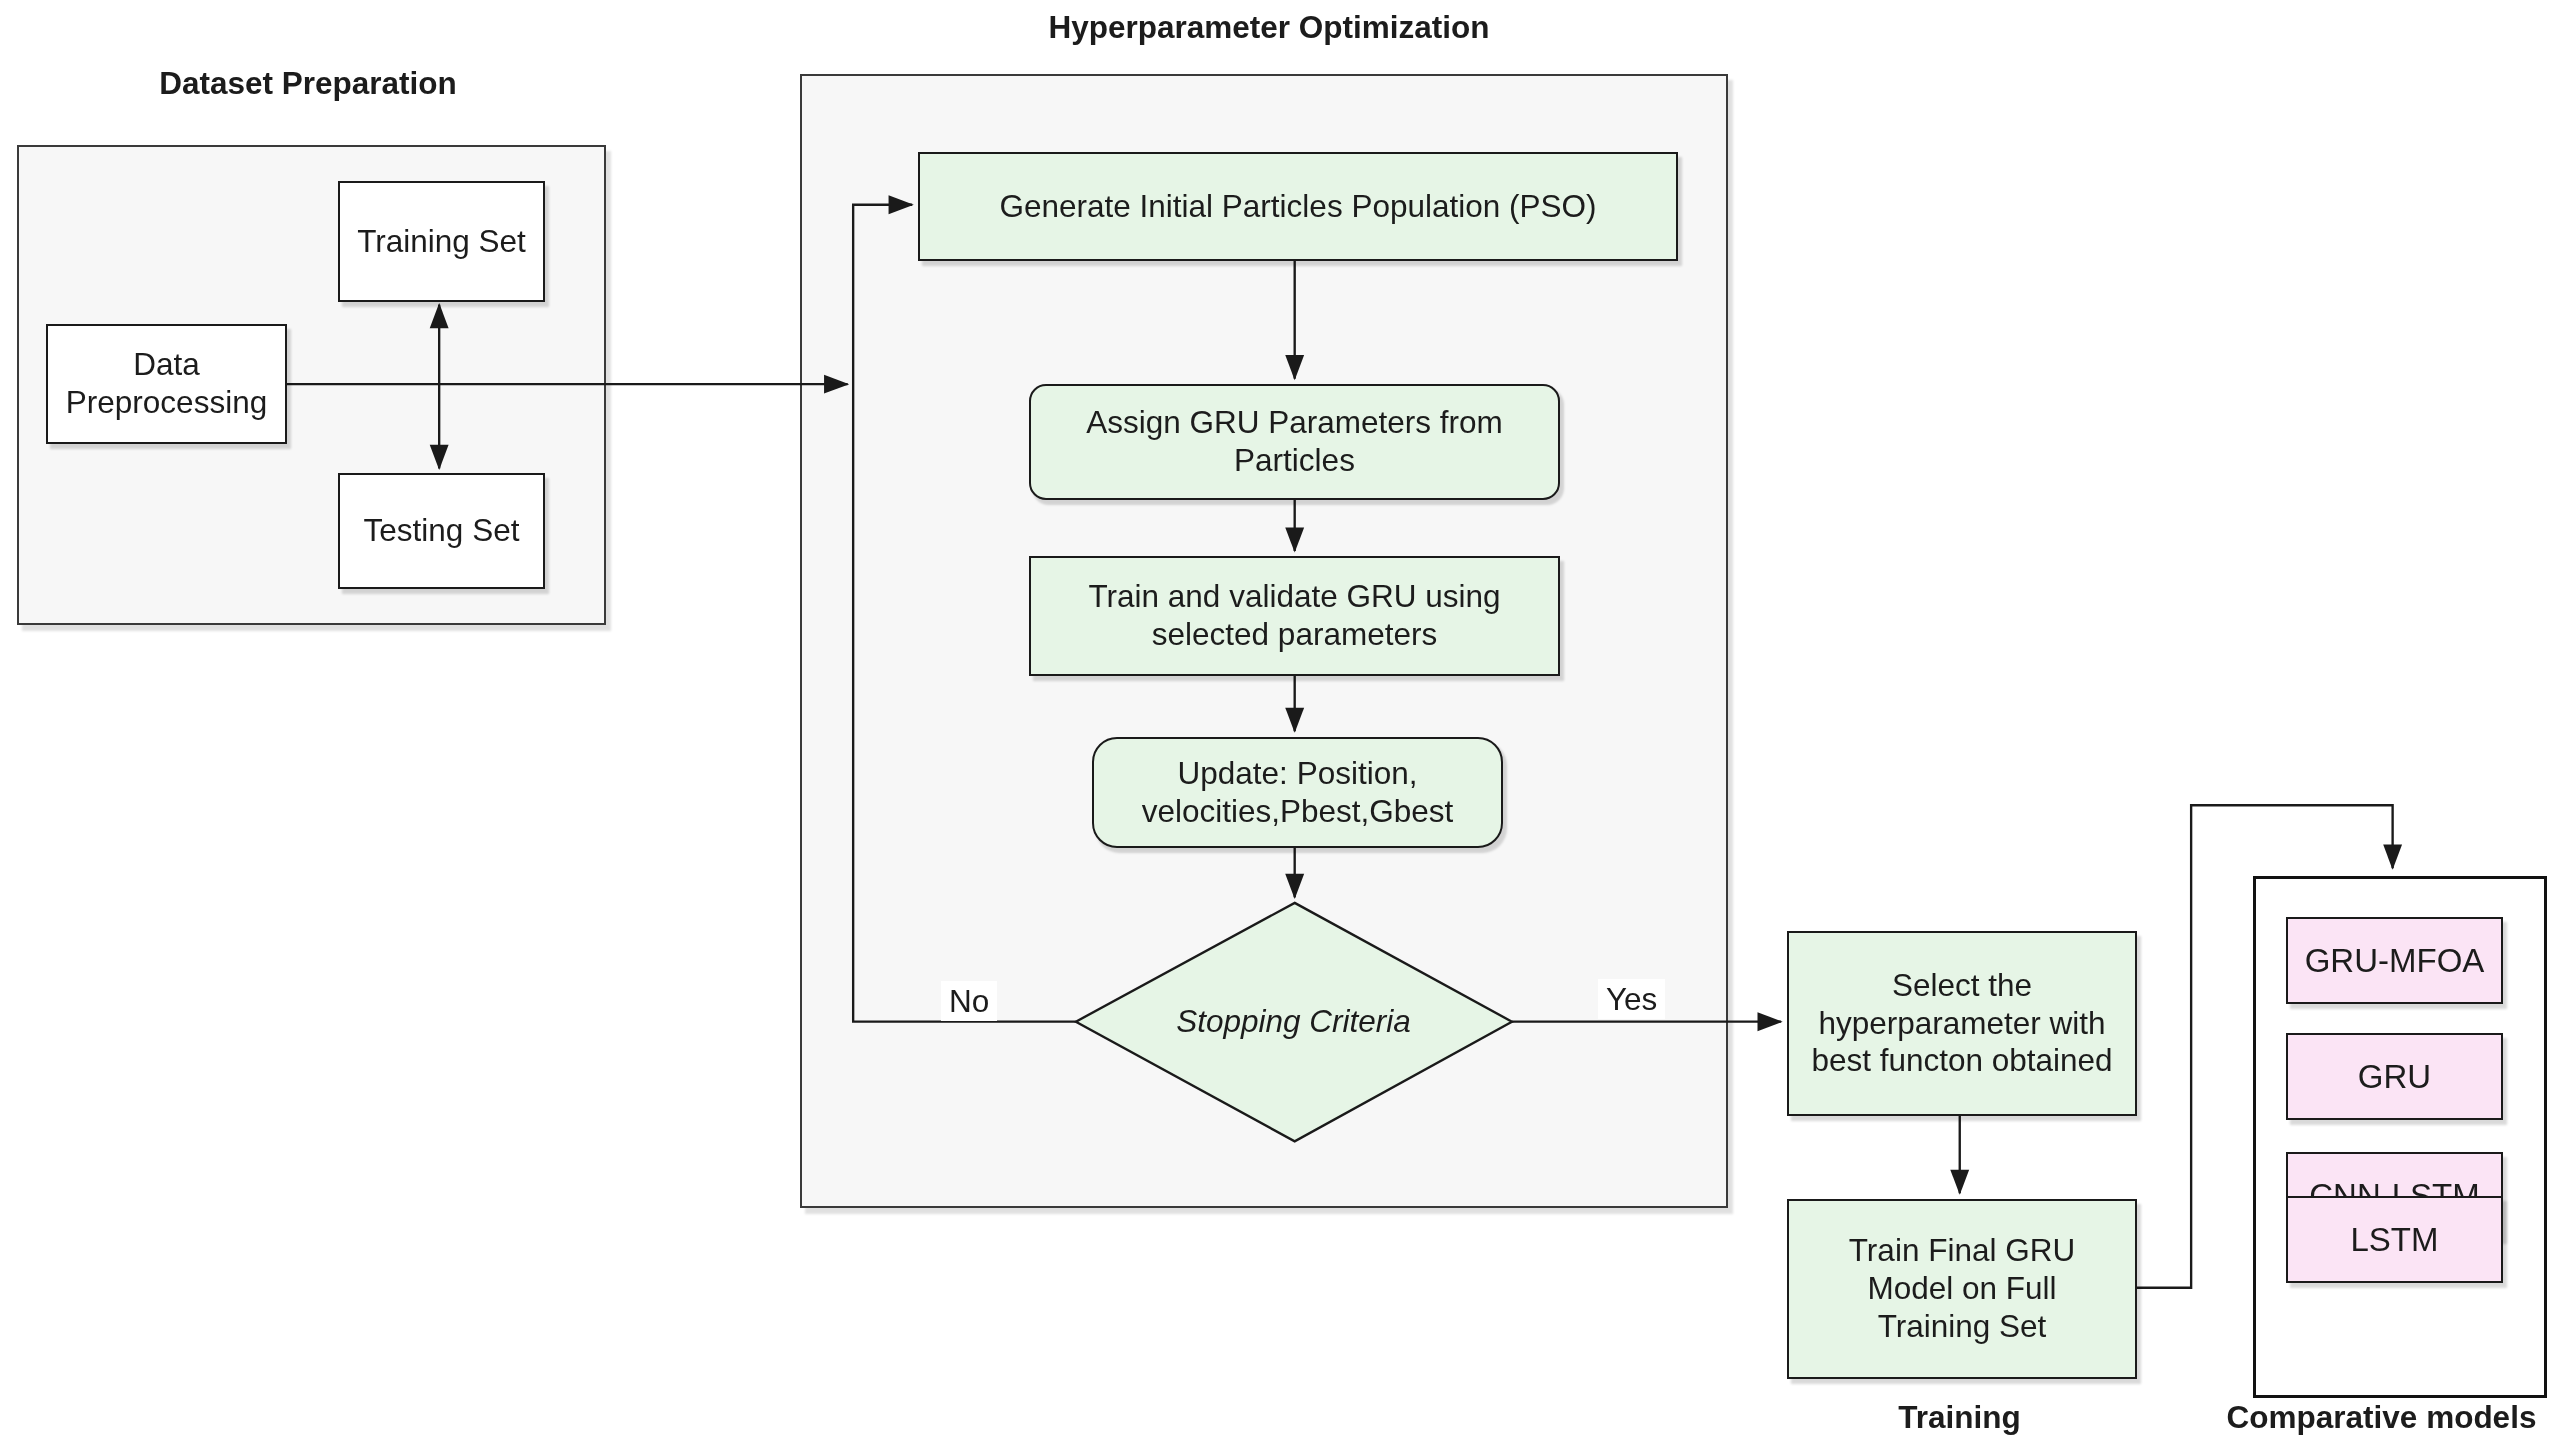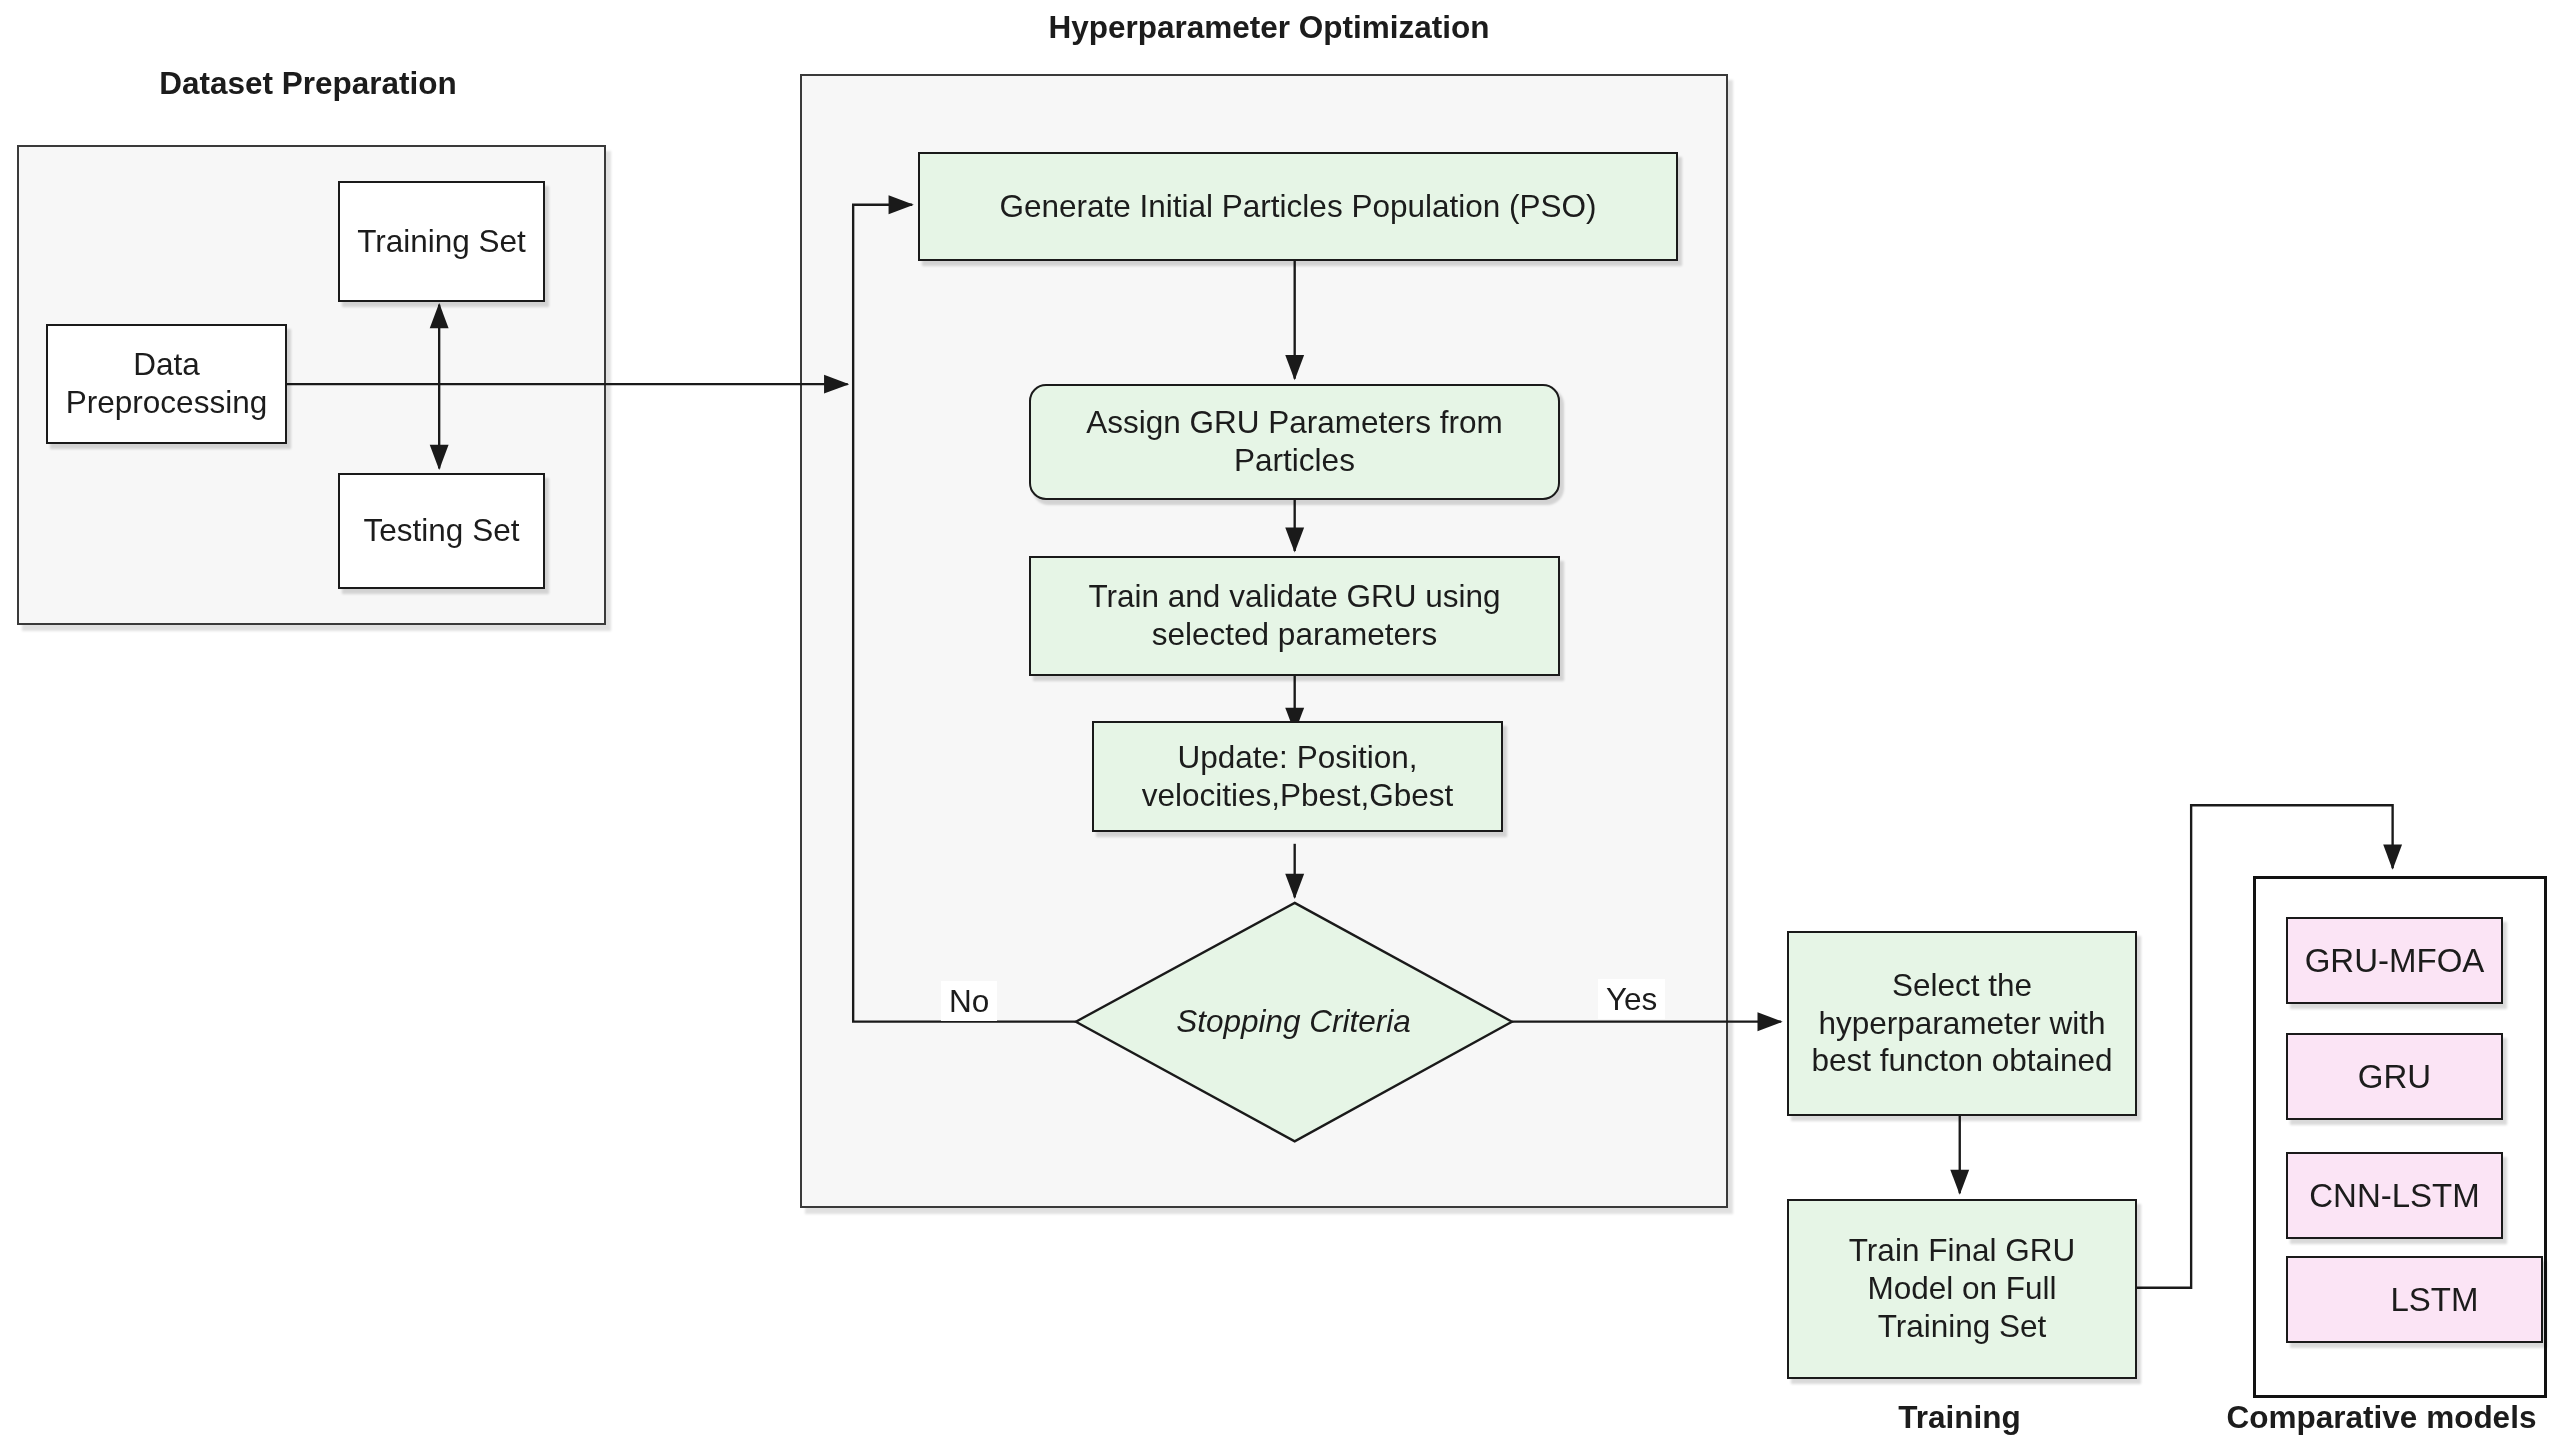--- a/index.html
+++ b/index.html
@@ -63,32 +63,32 @@
   <div class="node white" style="left:46px;top:324px;width:237px;height:116px;">Data
 Preprocessing</div>
   <div class="node white" style="left:338px;top:181px;width:203px;height:117px;">Training Set</div>
   <div class="node white" style="left:338px;top:473px;width:203px;height:112px;">Testing Set</div>
 
   <div class="node green" style="left:918px;top:152px;width:756px;height:105px;">Generate Initial Particles Population (PSO)</div>
   <div class="node green" style="left:1029px;top:384px;width:527px;height:112px;border-radius:17px;">Assign GRU Parameters from
 Particles</div>
   <div class="node green" style="left:1029px;top:556px;width:527px;height:116px;">Train and validate GRU using
 selected parameters</div>
-  <div class="node green" style="left:1092px;top:721px;width:407px;height:107px;">Update: Position,
+  <div class="node green" style="left:1092px;top:737px;width:407px;height:107px;border-radius:25px;">Update: Position,
 velocities,Pbest,Gbest</div>
   <div class="diamond-label" style="left:1136px;top:1003px;width:315px;font-style:italic;">Stopping Criteria</div>
   <div class="edge-label" style="left:941px;top:981px;">No</div>
   <div class="edge-label" style="left:1598px;top:979px;">Yes</div>
 
   <div class="node green" style="left:1787px;top:931px;width:346px;height:181px;">Select the
 hyperparameter with
 best functon obtained</div>
   <div class="node green" style="left:1787px;top:1199px;width:346px;height:176px;">Train Final GRU
 Model on Full
 Training Set</div>
 
   <div class="node pink" style="left:2286px;top:917px;width:213px;height:83px;">GRU-MFOA</div>
   <div class="node pink" style="left:2286px;top:1033px;width:213px;height:83px;">GRU</div>
   <div class="node pink" style="left:2286px;top:1152px;width:213px;height:83px;">CNN-LSTM</div>
-  <div class="node pink" style="left:2286px;top:1256px;width:213px;height:83px;padding-left:40px;">LSTM</div>
+  <div class="node pink" style="left:2286px;top:1196px;width:213px;height:83px;">LSTM</div>
 
 </div>
 
 
 </body></html>

